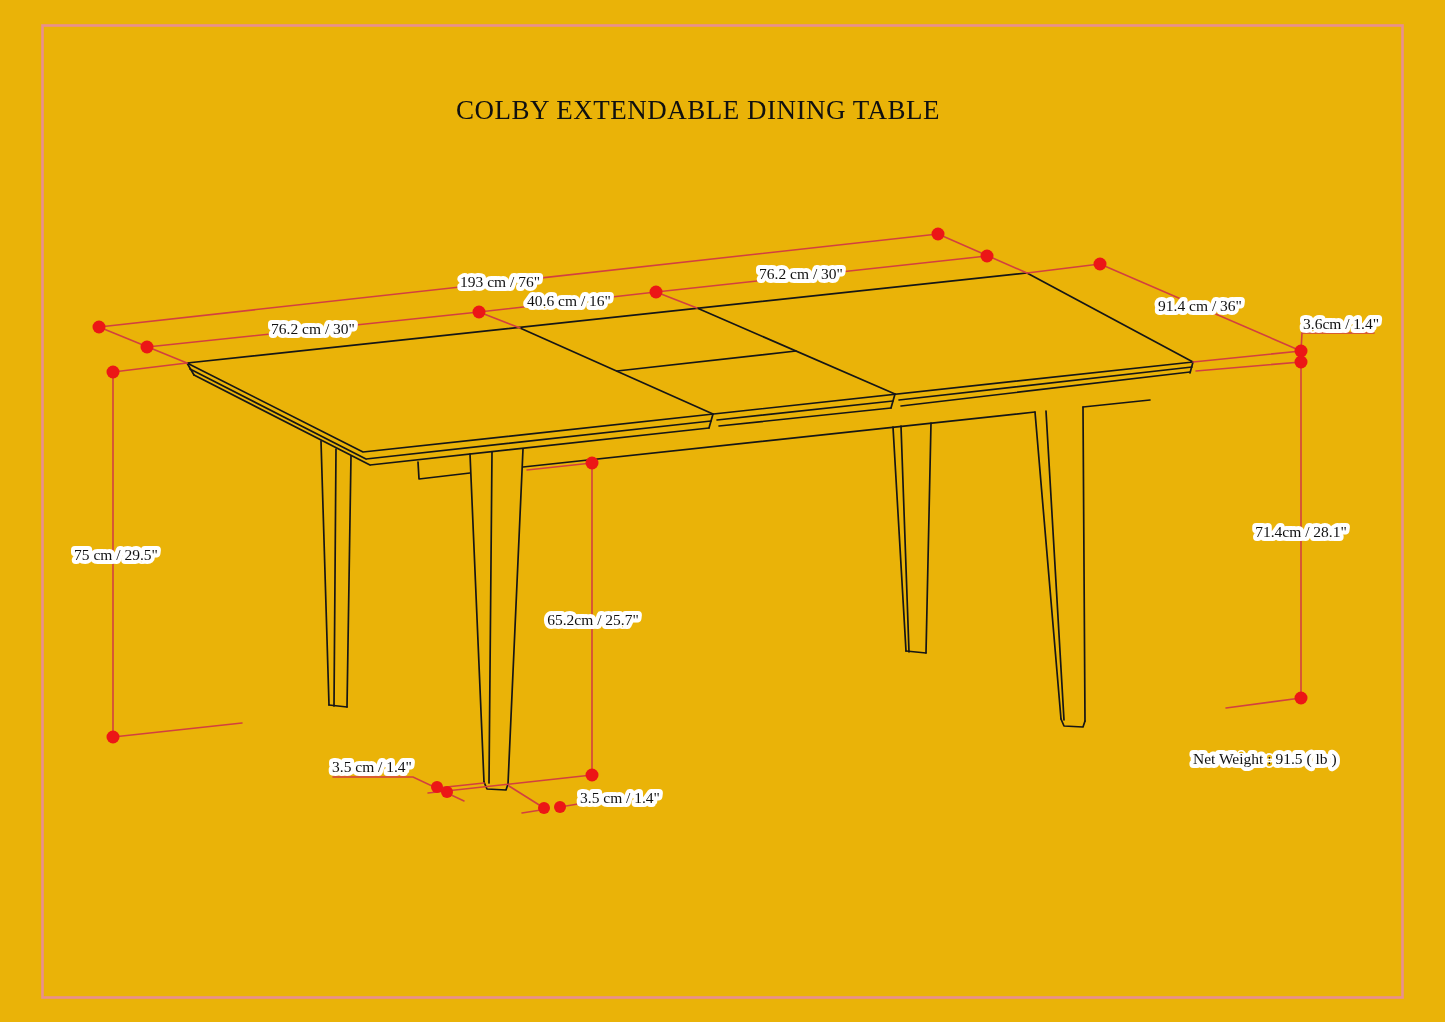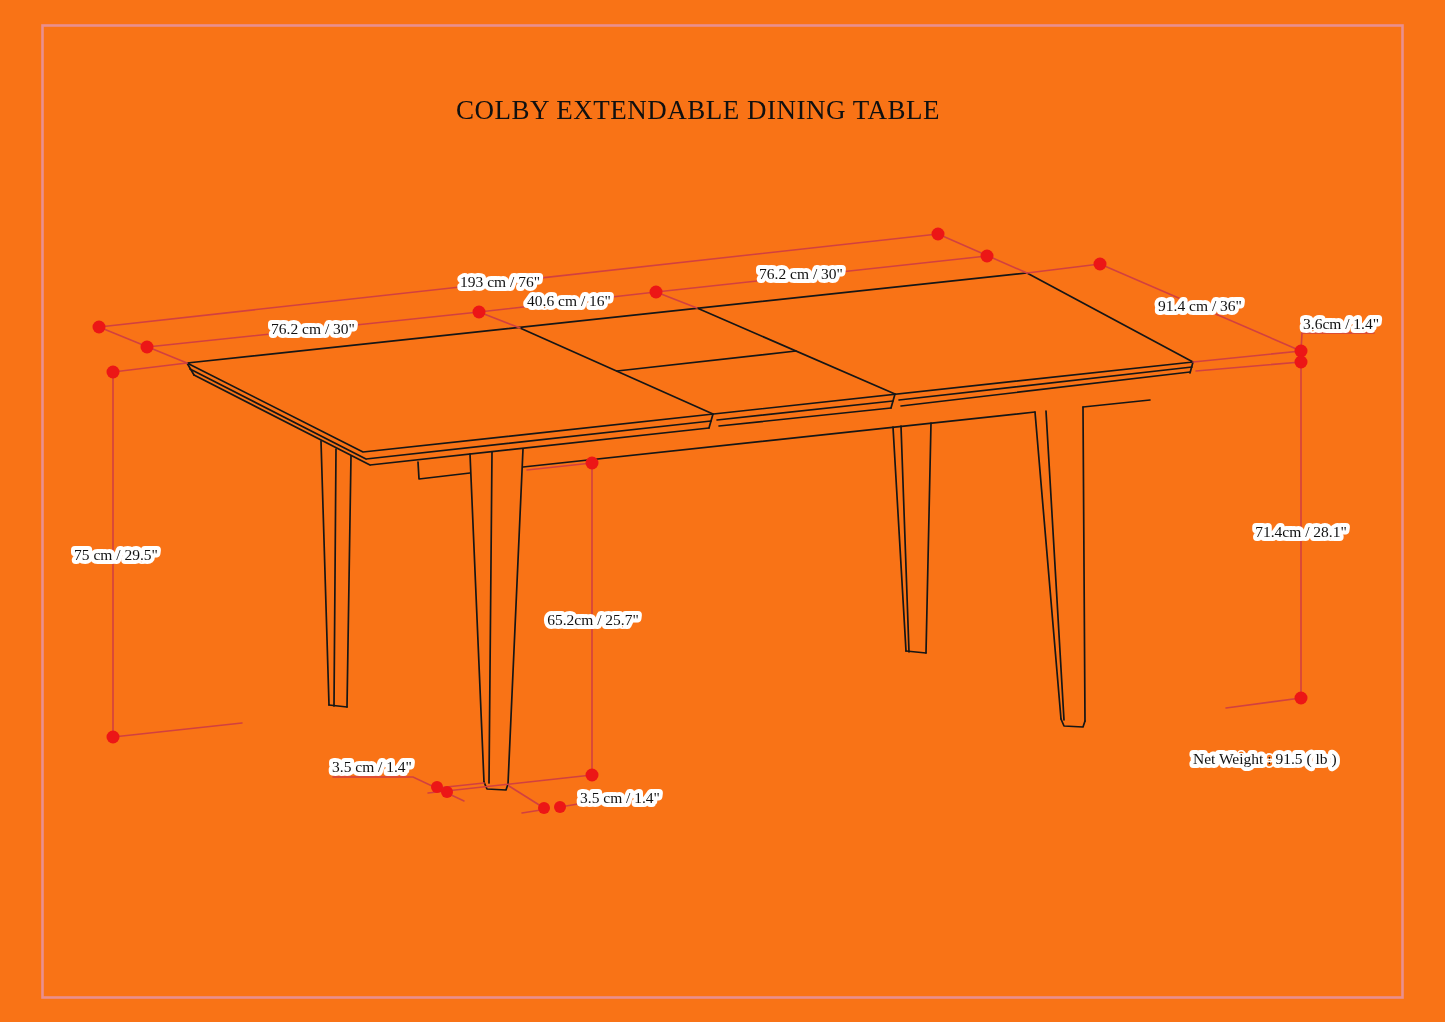--- a/index.html
+++ b/index.html
@@ -1,16 +1,16 @@
 <!DOCTYPE html>
 <html><head>
 <meta charset="utf-8">
 <style>
   html,body{margin:0;padding:0;background:#ffffff;}
-  .page{position:relative;width:1445px;height:1022px;background:#f97316;overflow:hidden;
+  .page{position:relative;width:1445px;height:1022px;background:#eab308;overflow:hidden;
         font-family:"Liberation Serif",serif;}
   svg{position:absolute;left:0;top:0;}
   .blk{stroke:#161616;stroke-width:1.7;fill:none;stroke-linecap:round;stroke-linejoin:round;}
   .red{stroke:#d24040;stroke-width:1.6;fill:none;stroke-linecap:round;}
   .dot{fill:#ec1616;stroke:none;}
   .dim{font-family:"Liberation Serif",serif;font-size:15.5px;fill:#111;
        paint-order:stroke;stroke:#ffffff;stroke-width:8px;stroke-linejoin:round;}
   .start{text-anchor:start;} .mid{text-anchor:middle;}
   .title{font-family:"Liberation Serif",serif;font-size:27px;fill:#101010;
          text-anchor:middle;letter-spacing:0.5px;}

